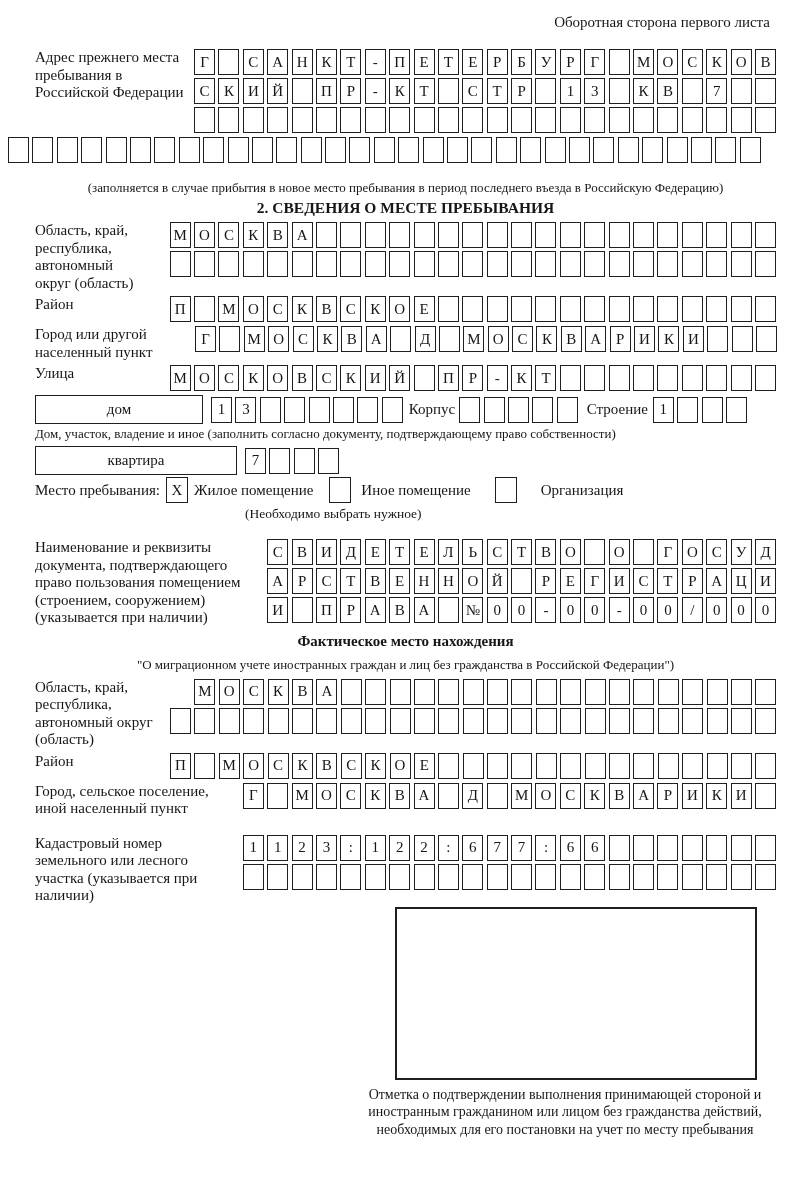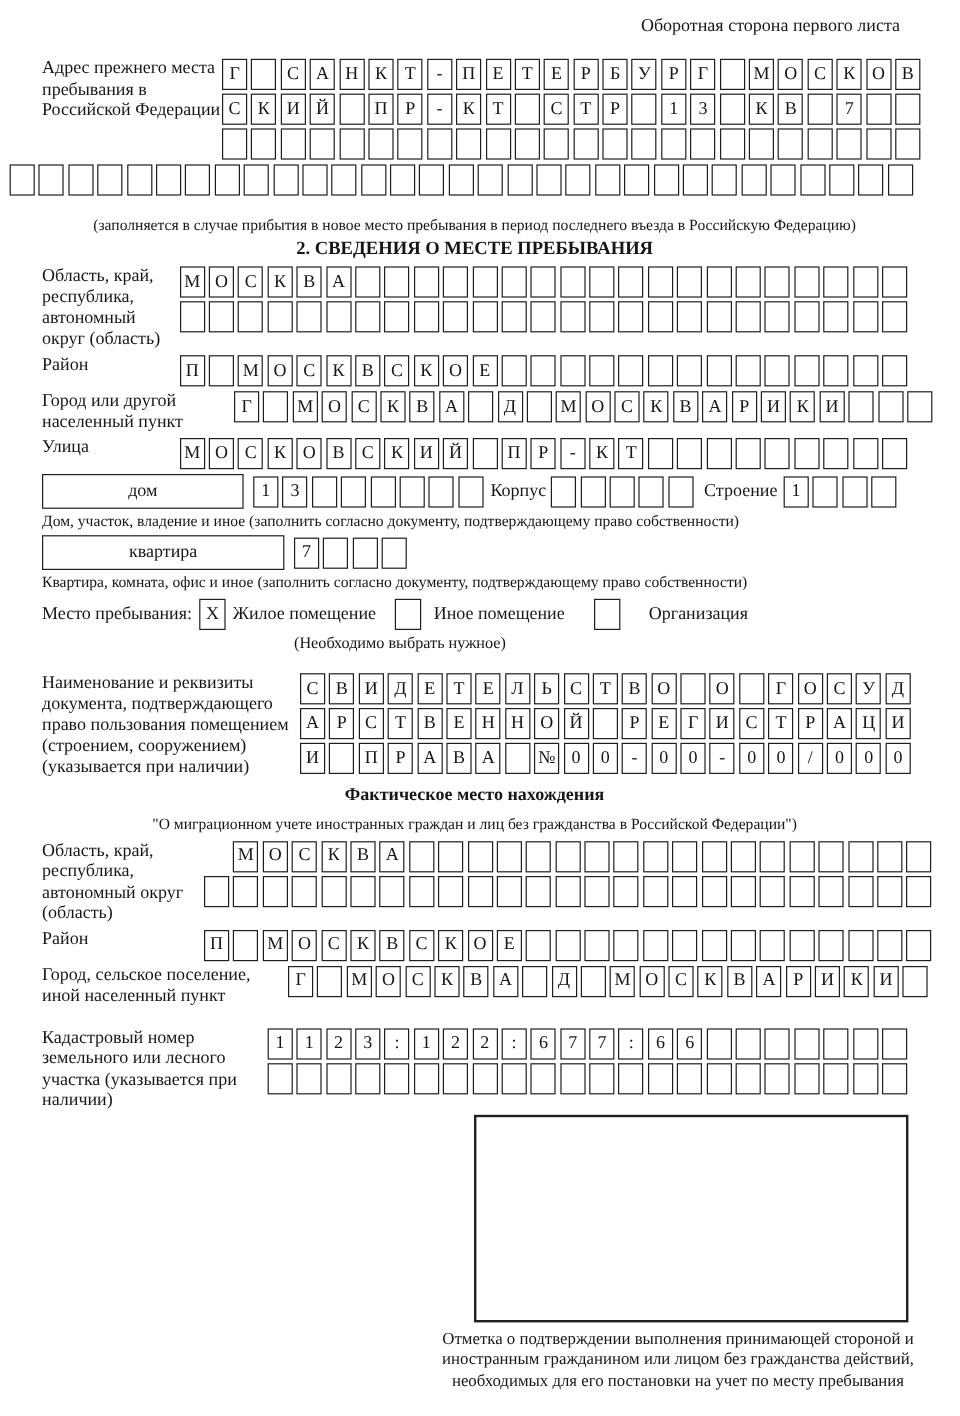--- a/index.html
+++ b/index.html
@@ -1,18 +1,18 @@
 <!DOCTYPE html>
 <html><head>
 <meta charset="utf-8">
 <style>
   html,body{margin:0;padding:0;background:#fff;}
   .page{
     width:800px;height:1180px;box-sizing:border-box;
-    padding:14px 44px 0 35px;
+    padding:14px 24px 0 35px;
     font-family:"Liberation Serif", serif;color:#161616;
     overflow:hidden;background:#fff;
   }
   .header-note{text-align:right;font-size:15px;padding-right:6px;margin-bottom:18px;}
   .field-row{display:flex;align-items:flex-start;margin-bottom:4px;}
   .flabel{flex:none;font-size:15px;line-height:17.5px;}
   .cells{display:flex;gap:3.4px;flex:none;}
   .right{margin-left:auto;}
   .rowstack{margin-left:auto;display:flex;flex-direction:column;gap:3px;align-items:flex-end;}
   .cell{
@@ -357,21 +357,20 @@
 
   <div class="house-row">
     <div class="wide-box" style="width:202px">квартира</div>
     <div class="cells" style="margin-left:8px">
         <span class="cell">7</span>
         <span class="cell"></span>
         <span class="cell"></span>
         <span class="cell"></span>
       </div>
   </div>
-  <div class="note mb6">Квартира, комната, офис и иное (заполнить согласно документу, подтверждающему право собственности)</div>
 
   <div class="stay-row">
     <span class="inline-label">Место пребывания:</span>
     <span class="cell checkbox" style="margin-left:6px">X</span>
     <span class="inline-label" style="margin-left:6px">Жилое помещение</span>
     <span class="cell checkbox" style="margin-left:16px"></span>
     <span class="inline-label" style="margin-left:10px">Иное помещение</span>
     <span class="cell checkbox" style="margin-left:24px"></span>
     <span class="inline-label" style="margin-left:24px">Организация</span>
   </div>

